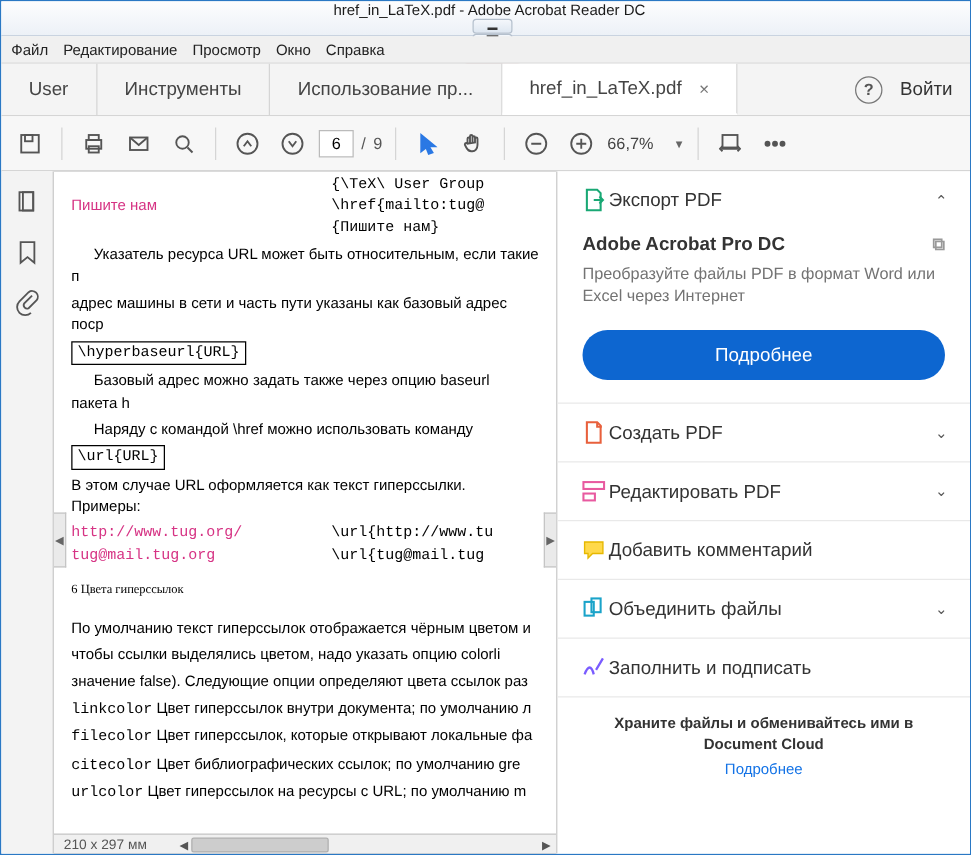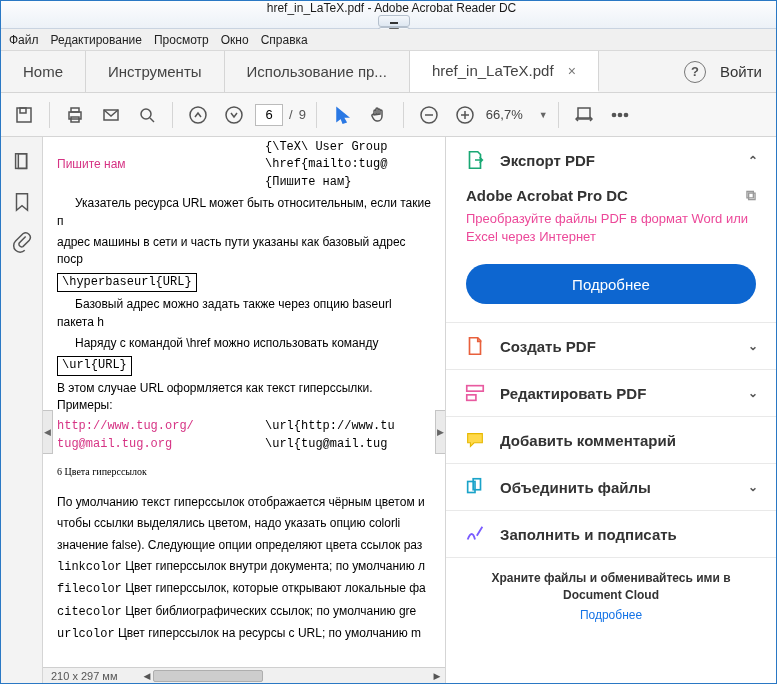--- a/index.html
+++ b/index.html
@@ -60,27 +60,27 @@
 .statusbar { height:20px; background:#ededed; border-top:1px solid #cfcfcf; font-size:11px; color:#555; display:flex; align-items:center; padding:0 8px; gap:10px; }
 .hscroll { height:16px; background:#f0f0f0; border-top:1px solid #cfcfcf; position:relative; }
 .hscroll .thumb { position:absolute; left:110px; top:2px; height:12px; width:110px; background:#cdcdcd; border:1px solid #aeaeae; border-radius:2px; }
 .hscroll .arr { position:absolute; top:0; width:16px; height:16px; display:flex; align-items:center; justify-content:center; font-size:9px; color:#555; }
 .hscroll .arr.l { left:96px; }
 .hscroll .arr.r { right:0; }
 
 
 .rpanel { width:331px; background:#fff; border-left:1px solid #d5d5d5; display:flex; flex-direction:column; overflow:hidden; }
 .tool-sec { border-bottom:1px solid #e9e9e9; }
-.tool-row { display:flex; align-items:center; padding:12px 18px; gap:14px; font-size:15px; color:#333; cursor:default;font-weight:bold; }
+.tool-row { display:flex; align-items:center; padding:12px 18px; gap:1px; font-size:15px; color:#333; cursor:default; }
 .tool-row .ticon { width:22px; height:22px; flex-shrink:0; }
 .tool-row .chev { margin-left:auto; font-size:12px; color:#555; }
 .export-body { padding:4px 20px 18px 20px; }
 .export-body .h { font-size:15px; font-weight:bold; color:#333; display:flex; align-items:center; }
 .export-body .h .copyic { margin-left:auto; color:#999; font-size:14px; }
-.export-body .sub { font-size:13px; color:#ec4899; margin-top:6px; line-height:1.4; }
+.export-body .sub { font-size:13px; color:#737373; margin-top:6px; line-height:1.4; }
 .bigbtn { margin-top:18px; background:#0d66d0; color:#fff; border-radius:22px; height:40px; display:flex; align-items:center; justify-content:center; font-size:15px; }
 .cloud-msg { text-align:center; font-size:12px; color:#333; font-weight:bold; padding:12px 24px 4px; line-height:1.4; }
 .cloud-link { text-align:center; font-size:12px; color:#1473e6; padding-bottom:10px; }
 .expand-chev { transform:rotate(180deg); display:inline-block; }
 </style>
 </head>
 <body>
 
 <div class="titlebar">
   <div class="app-icon"></div>
@@ -107,21 +107,21 @@
 <div class="menubar">
   <span>Файл</span>
   <span>Редактирование</span>
   <span>Просмотр</span>
   <span>Окно</span>
   <span>Справка</span>
 </div>
 
 <div class="tabstrip">
   <div class="tab">
-      <span>Home</span>
+      <span>User</span>
     </div>
   <div class="tab">
       <span>Инструменты</span>
     </div>
   <div class="tab">
       <span>Использование пр...</span>
     </div>
   <div class="tab active">
     <span>href_in_LaTeX.pdf</span>
     <span class="close-x">×</span>

